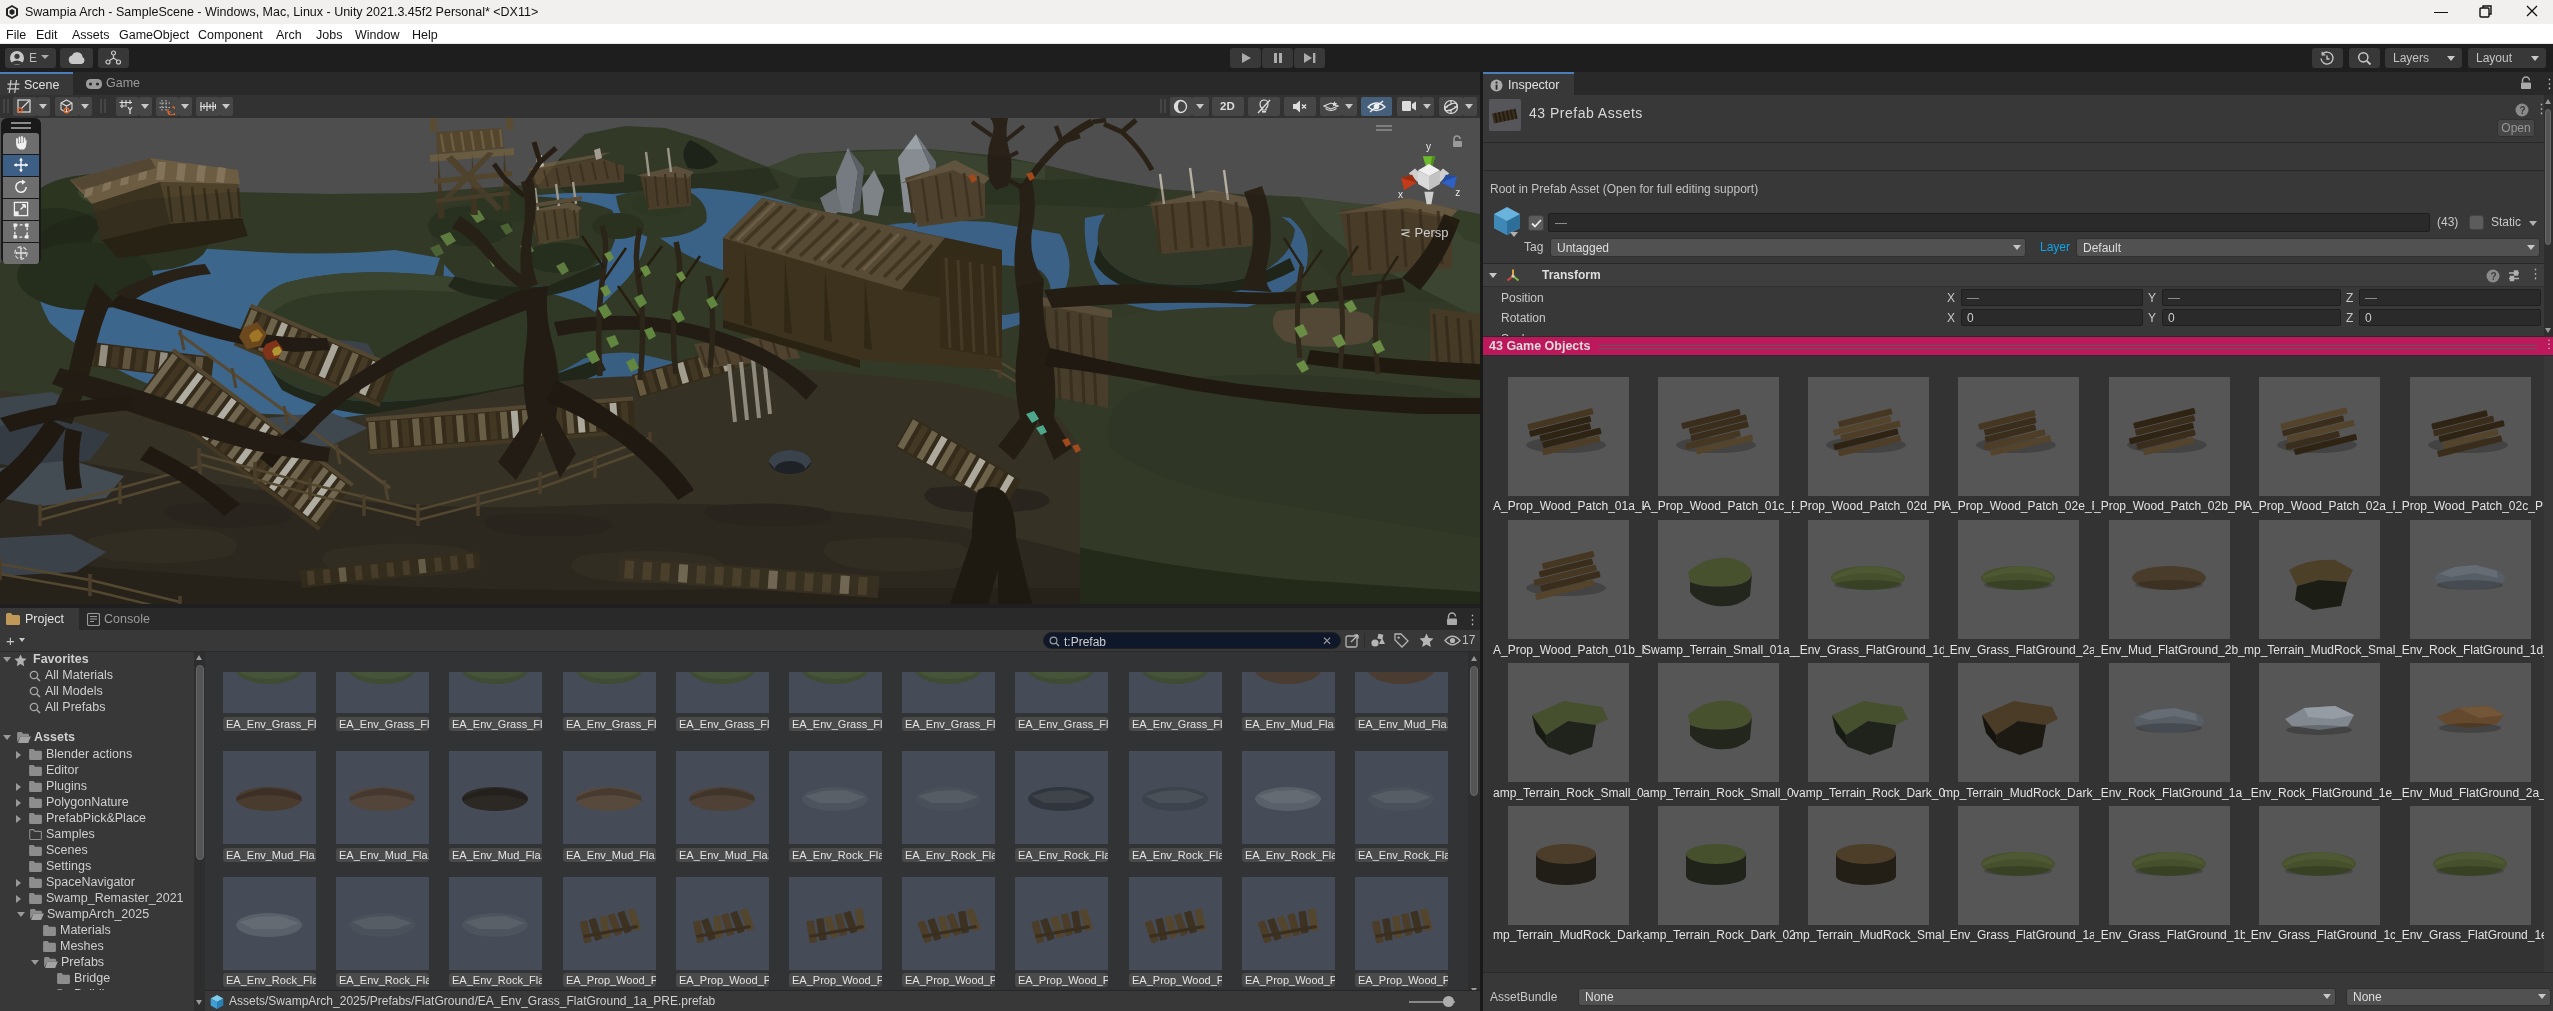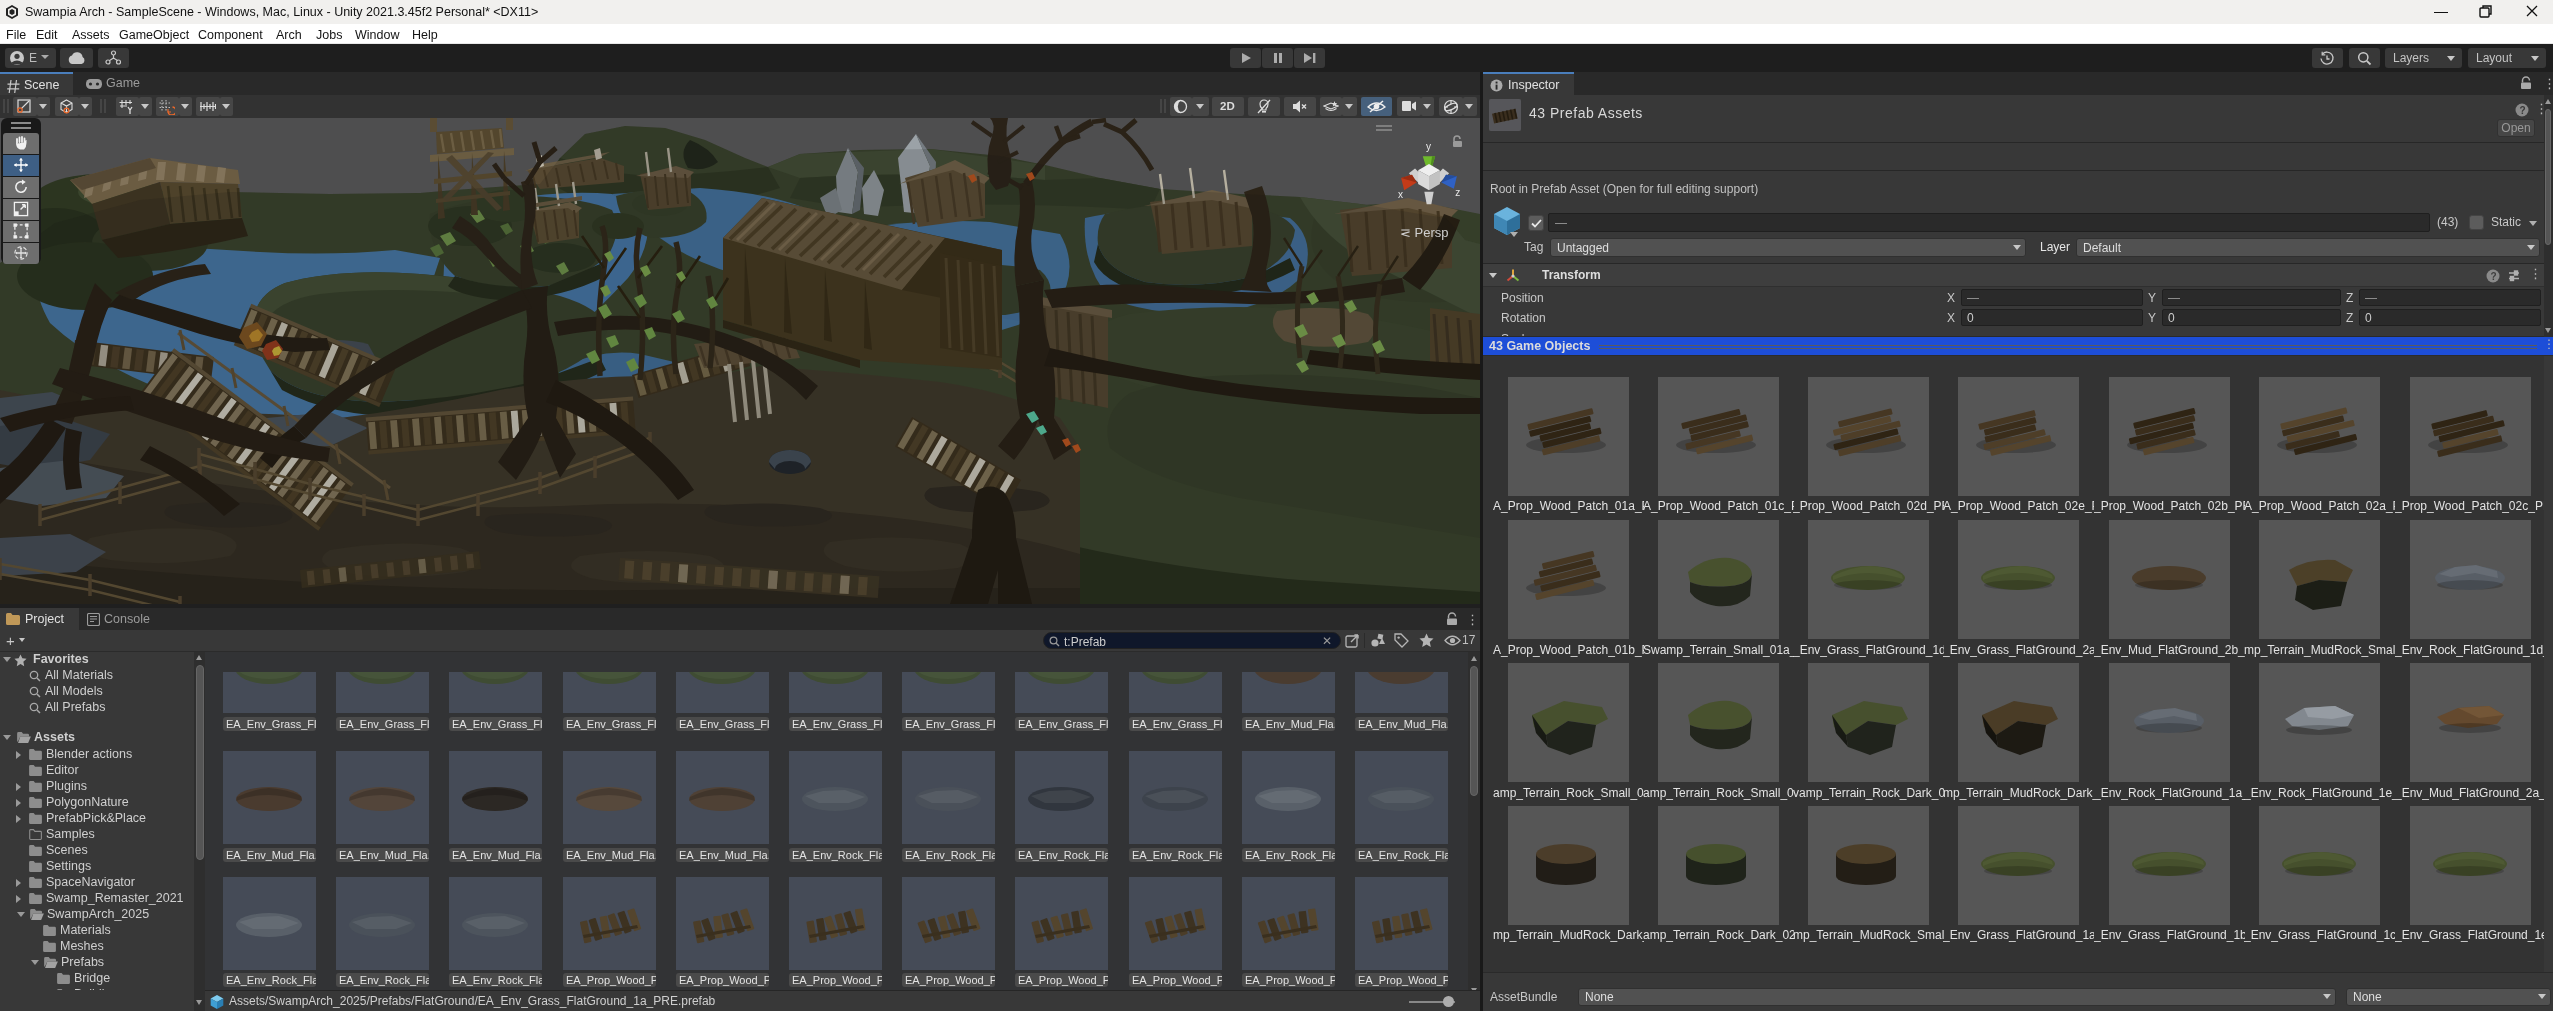--- a/index.html
+++ b/index.html
@@ -1179,21 +1179,21 @@
  <span style="position:absolute;left:954px;top:120px;color:#c8c8c8">(43)</span>
  <div style="position:absolute;left:986px;top:120px;width:15px;height:15px;background:#5c5c5c;border:1px solid #444;border-radius:3px"></div>
  <span style="position:absolute;left:1008px;top:120px;color:#c8c8c8">Static</span>
  <span style="position:absolute;left:1046px;top:126px;width:0;height:0;border-left:4px solid transparent;border-right:4px solid transparent;border-top:5px solid #b0b0b0"></span>
 
  <span style="position:absolute;left:41px;top:145px;color:#c8c8c8">Tag</span>
  <div class="ddl" style="left:67px;top:143px;width:476px;height:19px">
       <span style="position:absolute;left:6px;top:2px">Untagged</span>
       <span class="ar"></span>
     </div>
- <span style="position:absolute;left:557px;top:145px;color:#e5e5e5">Layer</span>
+ <span style="position:absolute;left:557px;top:145px;color:#0ea5e9">Layer</span>
  <div class="ddl" style="left:593px;top:143px;width:464px;height:19px">
       <span style="position:absolute;left:6px;top:2px">Default</span>
       <span class="ar"></span>
     </div>
 
  <div style="position:absolute;left:0;top:168px;width:1061px;height:24px;background:#3e3e3e;border-top:1px solid #272727;border-bottom:1px solid #2f2f2f">
   <span style="position:absolute;left:6px;top:9px;width:0;height:0;border-left:4px solid transparent;border-right:4px solid transparent;border-top:5px solid #c8c8c8"></span>
   <svg style="position:absolute;left:22px;top:4px" width="16" height="16" viewBox="0 0 16 16">
         <g stroke-width="2" fill="none">
           <path d="M8 8 L8 1.5" stroke="#e0a63e"></path>
@@ -1240,21 +1240,21 @@
       <span style="position:absolute;left:5px;top:1px;color:#ccc">0</span>
     </div>
  <span class="lbl" style="left:863px;top:216px">Z</span>
     <div class="fld" style="left:876px;top:214px;width:182px;height:17px">
       <span style="position:absolute;left:5px;top:1px;color:#ccc">0</span>
     </div>
  <div style="position:absolute;left:0;top:236px;width:1061px;height:6px;background:#383838;border-bottom:1px solid #2a2a2a;overflow:hidden">
   <span class="lbl" style="left:18px;top:1px">Scale</span>
  </div>
 
- <div style="position:absolute;left:0;top:242px;width:1070px;height:19px;background:#1d4ed8;border-bottom:1px solid #2c2c2c">
+ <div style="position:absolute;left:0;top:242px;width:1070px;height:19px;background:#be185d;border-bottom:1px solid #2c2c2c">
   <span style="position:absolute;left:6px;top:2px;font-weight:bold;color:#dcdcdc;font-size:12.5px">43 Game Objects</span>
   <div style="position:absolute;left:116px;top:8px;width:938px;height:1px;background:#5a5a5a"></div>
   <div style="position:absolute;left:116px;top:11px;width:938px;height:1px;background:#5a5a5a"></div>
   <div style="position:absolute;left:1060px;top:0px;color:#bbb;font-size:12px">⋮</div>
  </div>
 <div style="position:absolute;left:0;top:261px;width:1061px;height:616px;background:#333333;overflow:hidden">
 <div style="position:absolute;left:25px;top:21px;width:121px;height:119px;overflow:hidden"><svg width="121" height="119" viewBox="0 0 121 119">
           <rect width="121" height="119" fill="#565656"></rect>
           <ellipse cx="58" cy="68" rx="40" ry="8" fill="#000" opacity="0.22"></ellipse>
           <g transform="translate(58,54) rotate(-14)">

